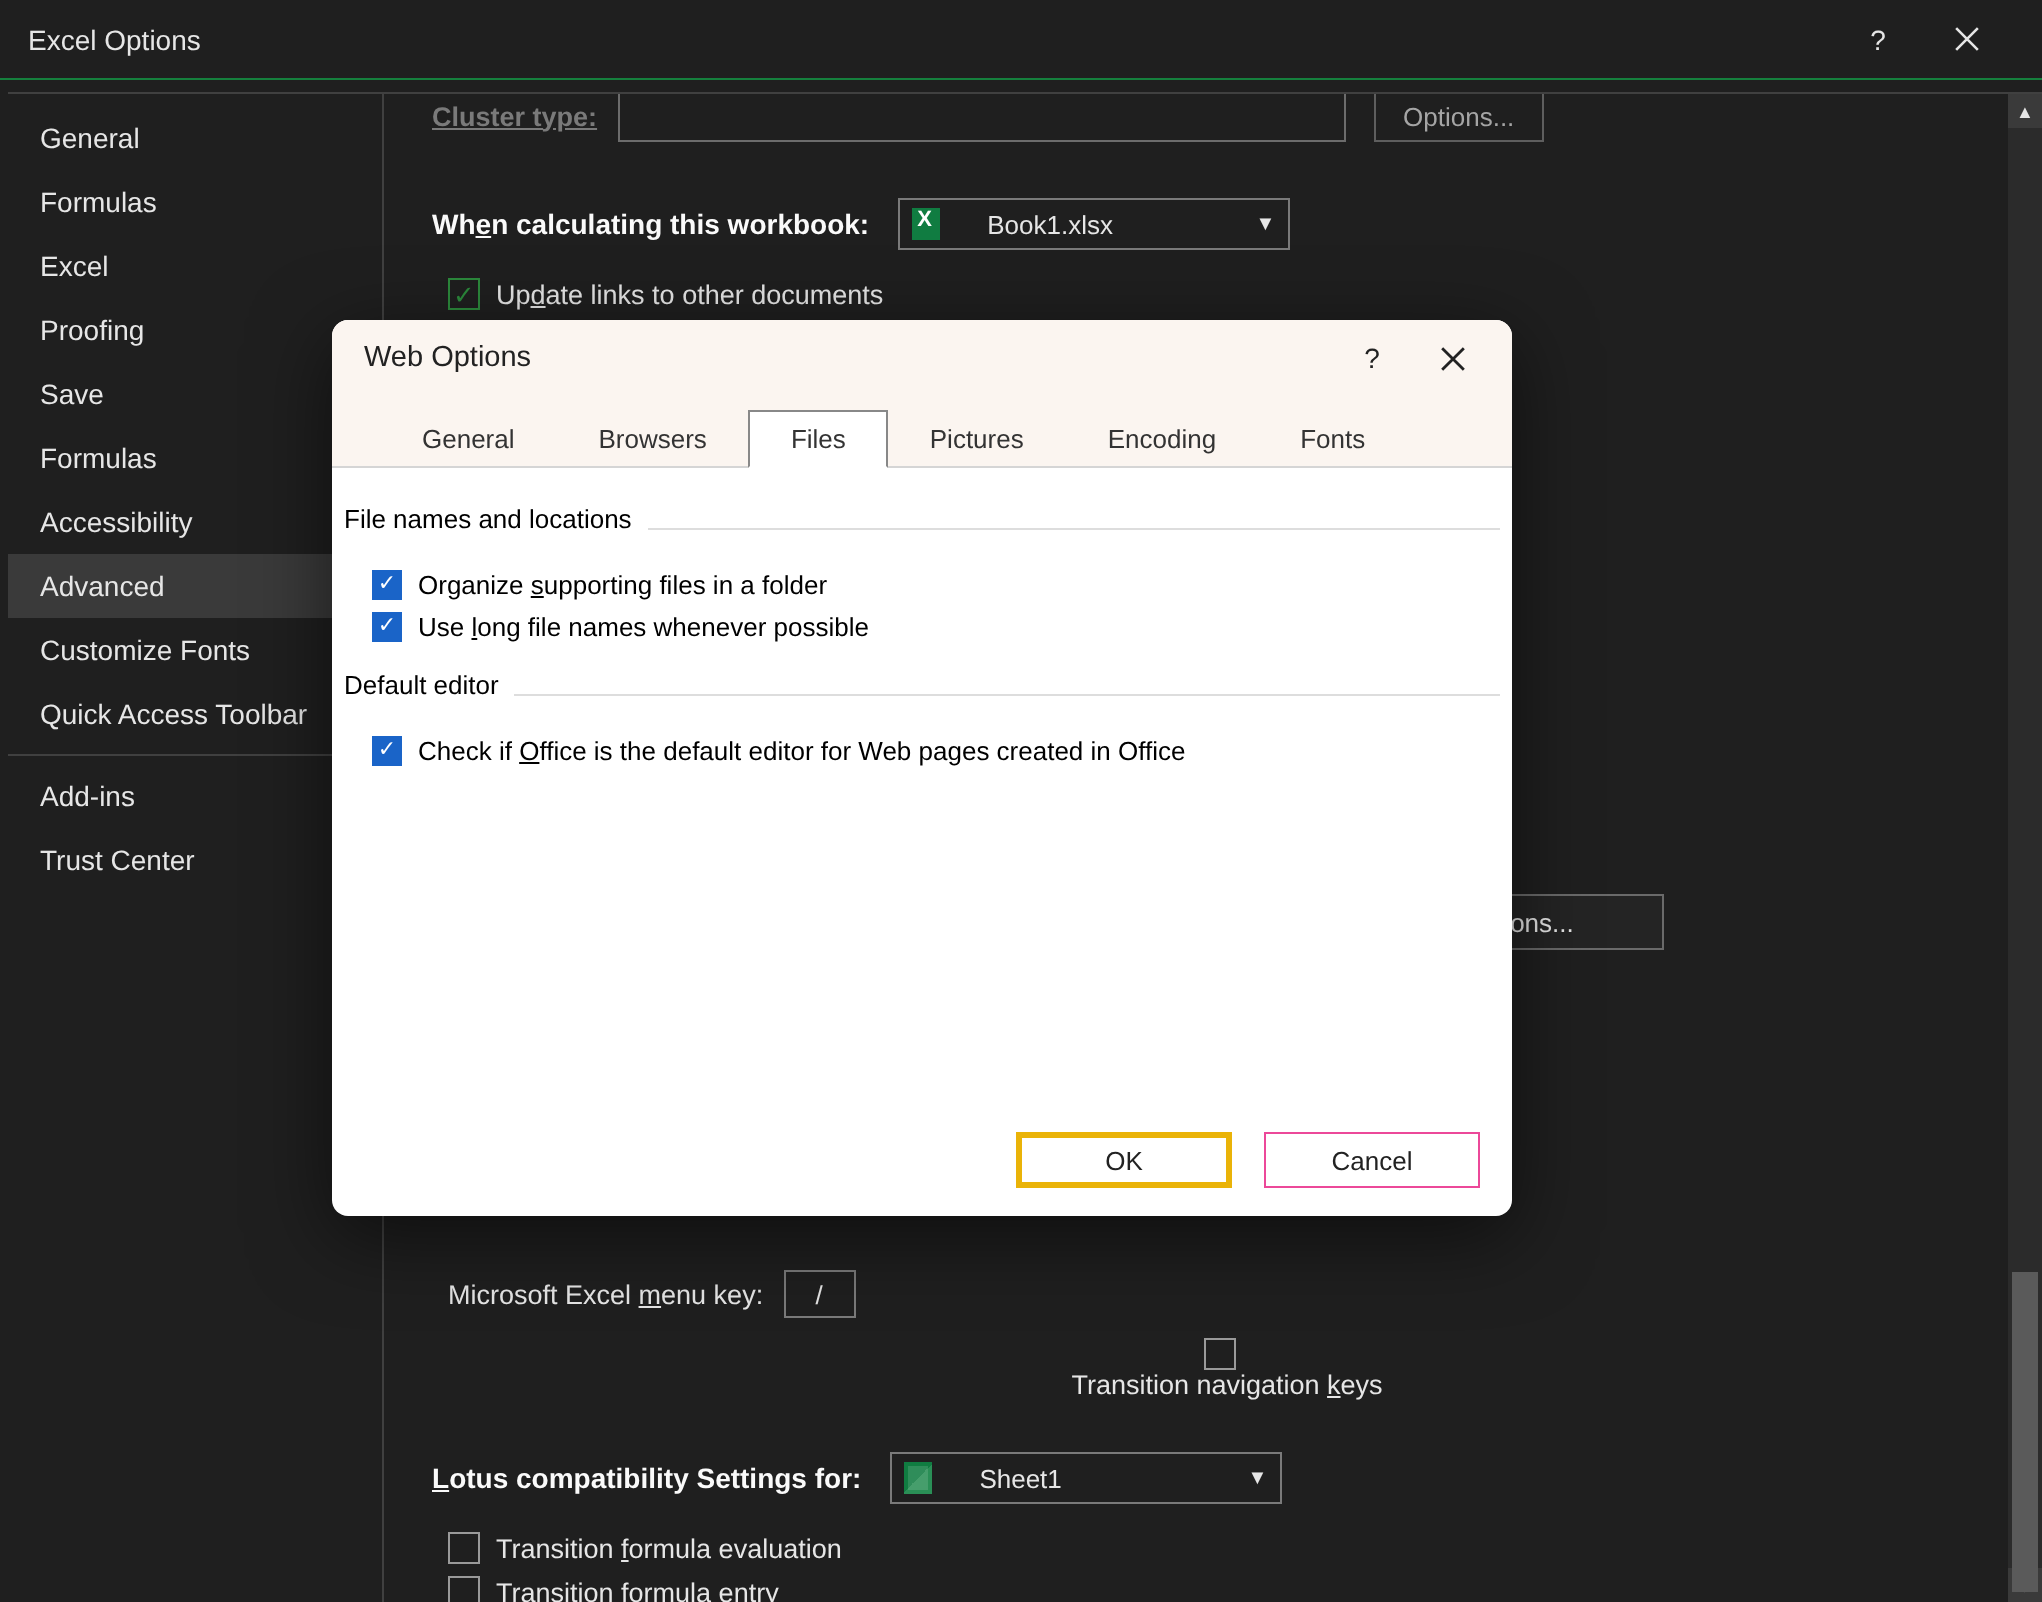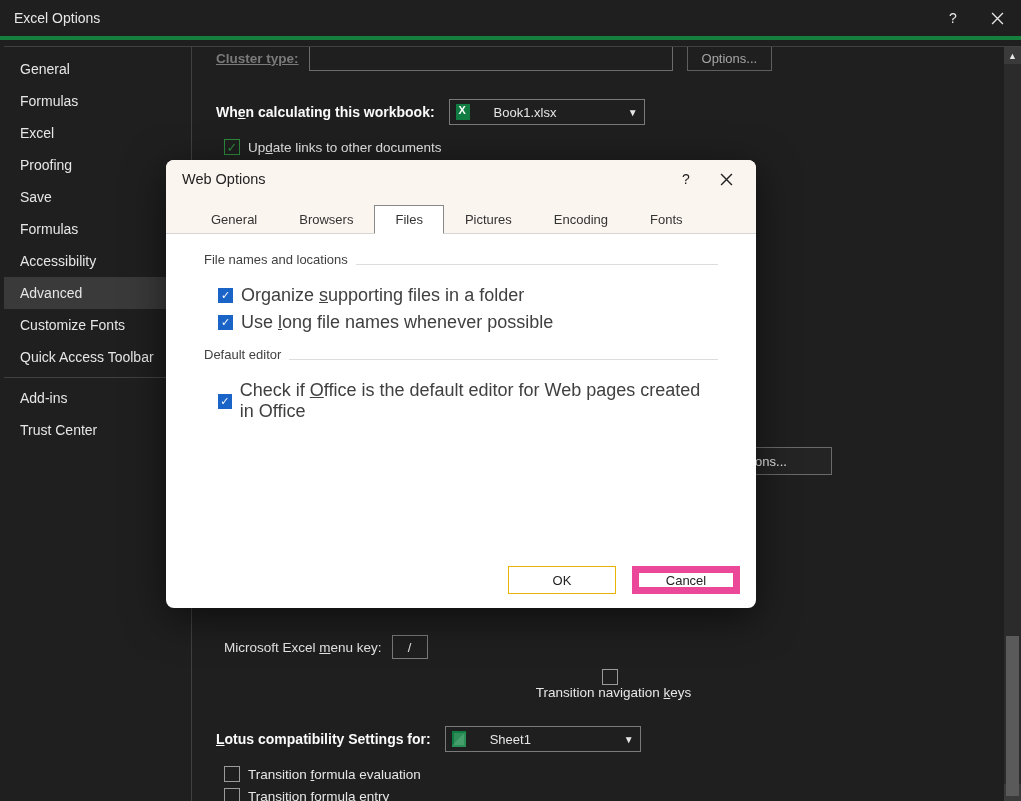--- a/index.html
+++ b/index.html
@@ -4,22 +4,22 @@
 <style>
   * { box-sizing: border-box; margin: 0; padding: 0; font-family: "Segoe UI", Arial, sans-serif; }
   body { width: 1021px; height: 801px; background: #1a1a1a; overflow: hidden; position: relative; }
 
   
   .excel-options {
     position: absolute; left: 0; top: 0; width: 1021px; height: 801px;
     background: #1f1f1f; color: #e6e6e6;
   }
   .eo-titlebar {
-    height: 40px; display: flex; align-items: center; padding: 0 2px 0 14px;
-    font-size: 14px; color: #e6e6e6; border-bottom: 4px solid #15803d;
+    height: 40px; display: flex; align-items: center; padding: 0 16px 0 14px;
+    font-size: 14px; color: #e6e6e6; border-bottom: 1px solid #15803d;
   }
   .eo-title { flex: 1; }
   .eo-help, .eo-close {
     width: 44px; height: 40px; display: flex; align-items: center; justify-content: center;
     color: #e6e6e6; font-size: 14px;
   }
   .eo-close svg { stroke: #e6e6e6; }
 
   .eo-body { display: flex; height: calc(801px - 40px); }
 
@@ -116,41 +116,41 @@
     border-bottom: 1px solid #d5d5d5; background:#fbf5f0;
   }
   .tab {
     padding: 6px 20px; font-size: 13px; color:#333; border:1px solid transparent;
     position:relative; top:1px;
   }
   .tab.active {
     background:#fff; border:1px solid #888; border-bottom:1px solid #fff;
   }
 
-  .wo-body { padding: 14px 38px; font-size: 13px; color:#404040; }
+  .wo-body { padding: 14px 6px; font-size: 13px; color:#000000; }
   .group-title { font-size: 13px; margin-bottom: 10px; }
   .group-divider { flex:1; height:1px; background:#ddd; margin-left:8px; }
   .group-head { display:flex; align-items:center; margin: 4px 0 8px 0; }
 
-  .wo-cb-row { display:flex; align-items:center; margin: 4px 0 6px 14px; font-size:18px; }
+  .wo-cb-row { display:flex; align-items:center; margin: 4px 0 6px 14px; font-size:13px; }
   .wo-cb {
     width:15px; height:15px; border:1px solid #888; background:#fff;
     margin-right:8px; display:inline-flex; align-items:center; justify-content:center;
   }
   .wo-cb.checked { background:#1a64c8; border-color:#1a64c8; }
   .wo-cb.checked::after { content:"✓"; color:#fff; font-size:11px; line-height:1; }
 
   .wo-footer {
     position:absolute; bottom:14px; right:16px; display:flex; gap:16px;
   }
   .wo-btn {
-    width:108px; height:28px; border:7px solid #ec4899; background:#fff;
+    width:108px; height:28px; border:1px solid #ec4899; background:#fff;
     display:flex; align-items:center; justify-content:center; font-size:13px;
   }
-  .wo-btn.primary { border:1px solid #eab308; }
+  .wo-btn.primary { border:3px solid #eab308; }
 
   .xls-icon { width:16px; height:16px; background:#107c41; display:inline-block; position:relative; margin-right:4px; }
   .xls-icon::after { content:"X"; position:absolute; left:3px; top:0; font-size:11px; color:#fff; font-weight:600; }
 
   .sheet-icon { width:16px; height:16px; background:linear-gradient(135deg,#107c41 50%,#2a8f56 50%); display:inline-block; margin-right:4px; position:relative; }
   .sheet-icon::after{content:""; position:absolute; inset:2px; background:#fff2; }
 </style>
 </head>
 <body>
 

